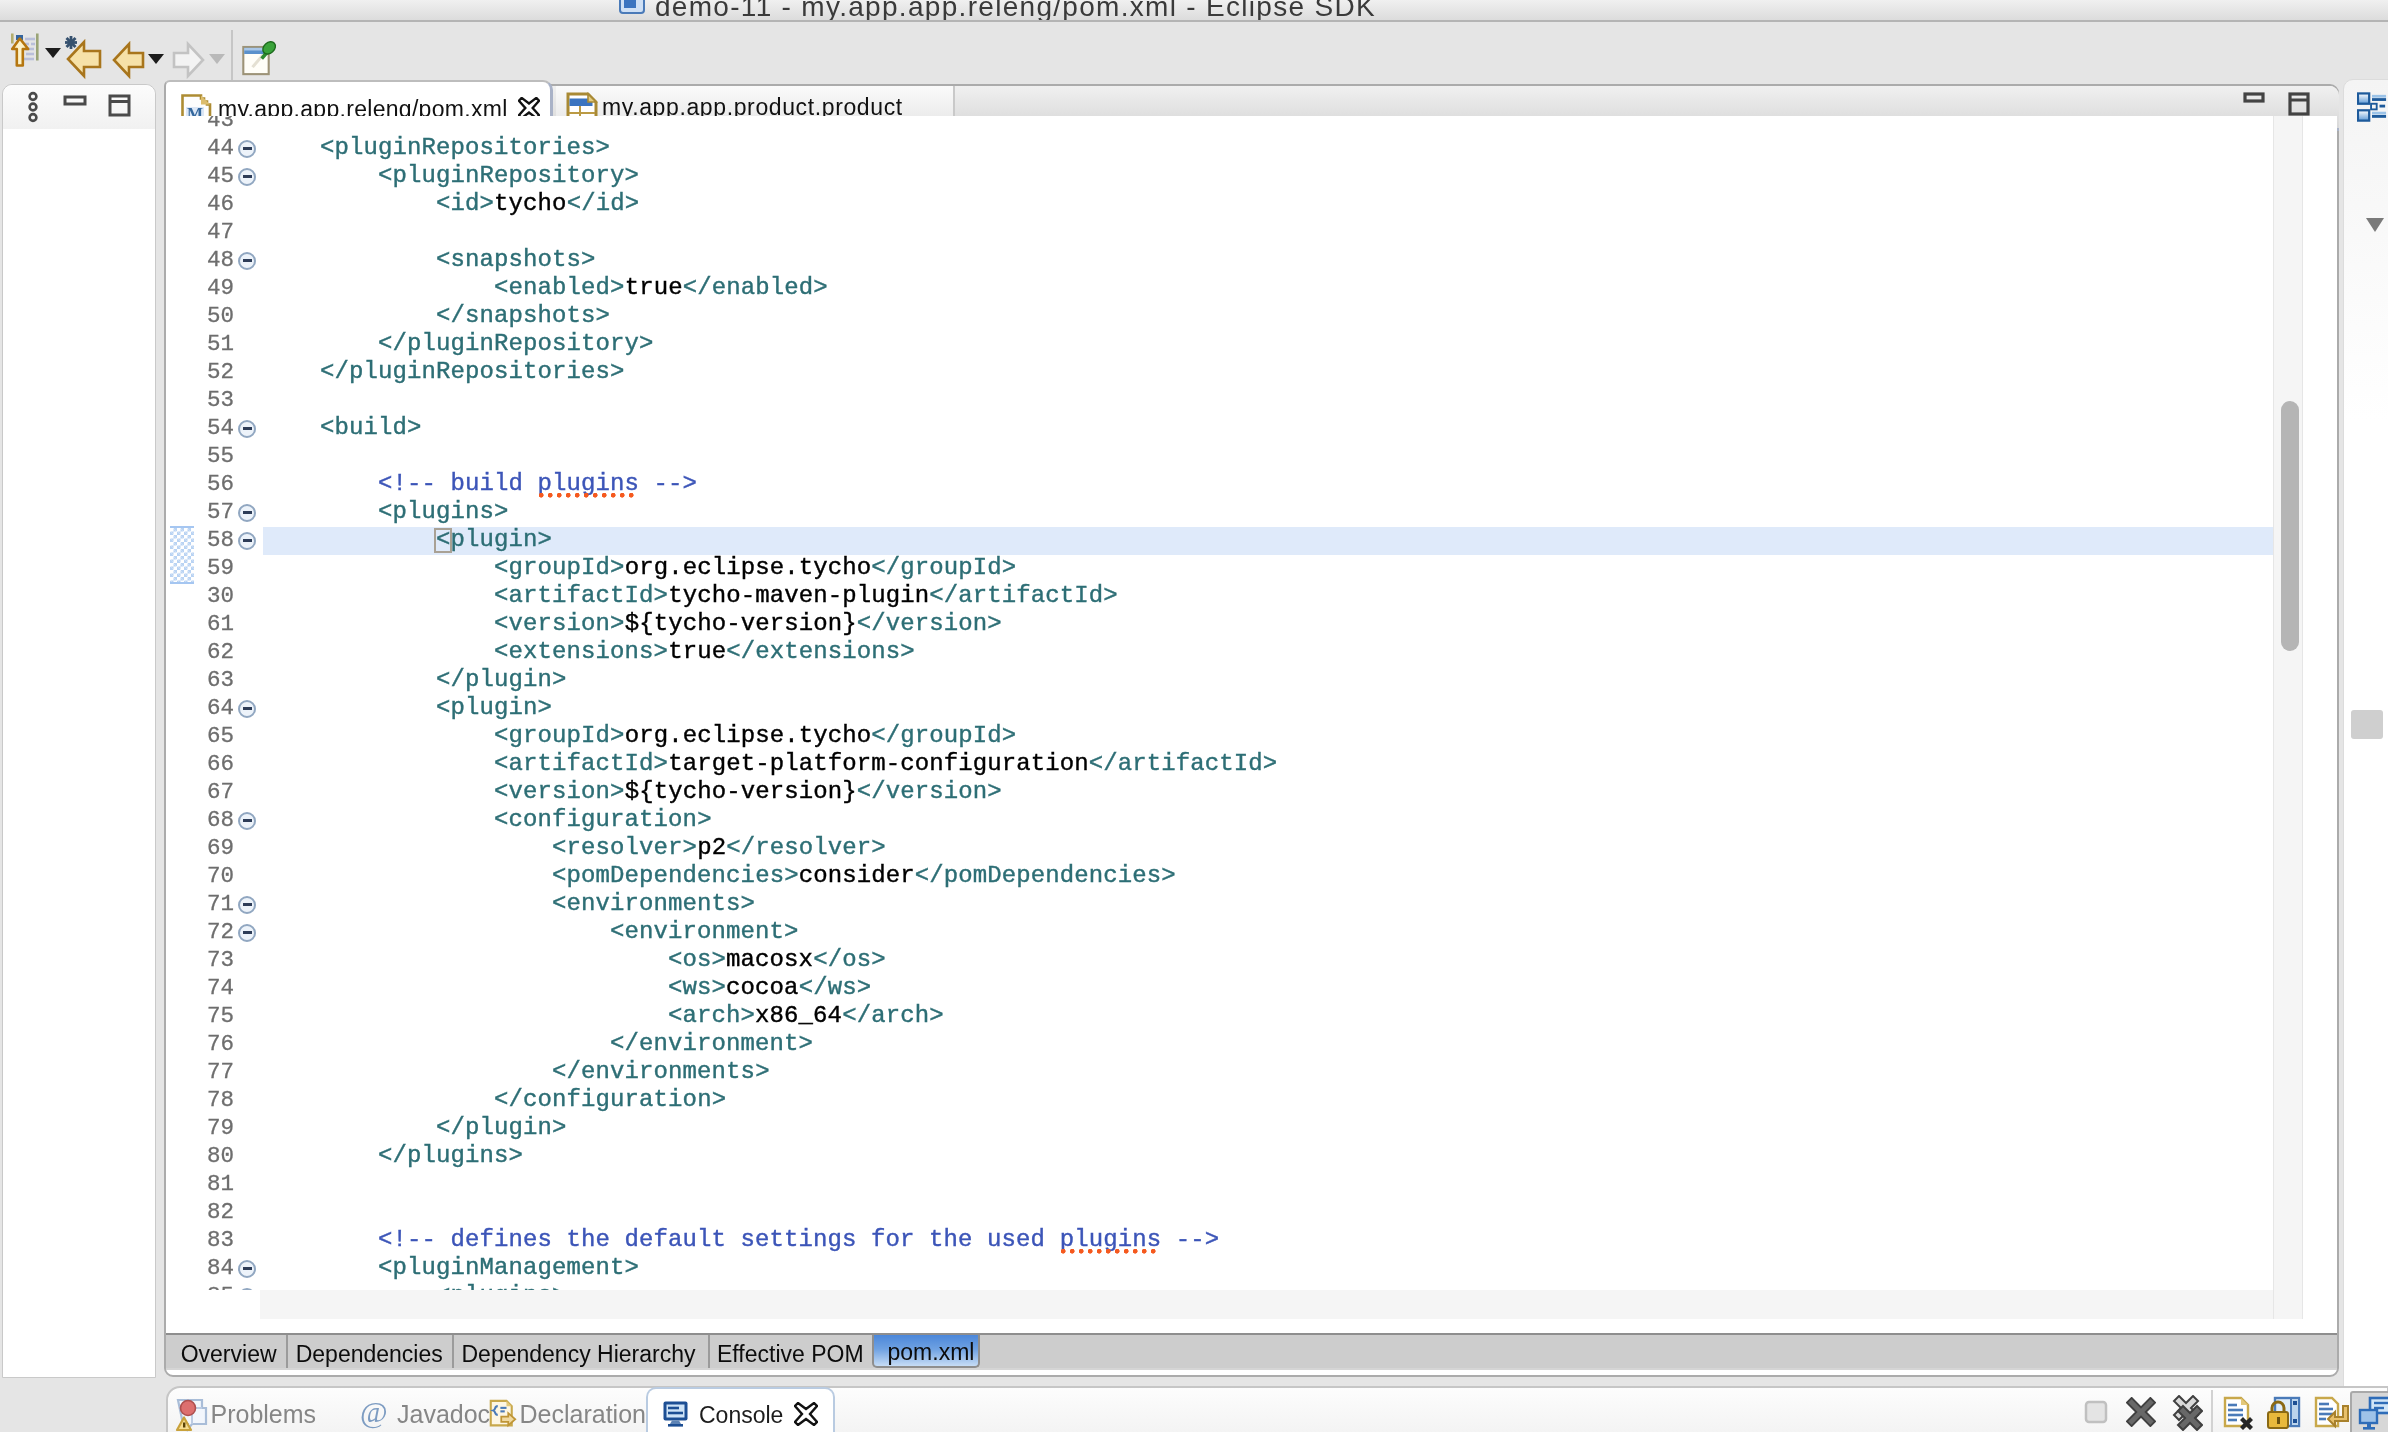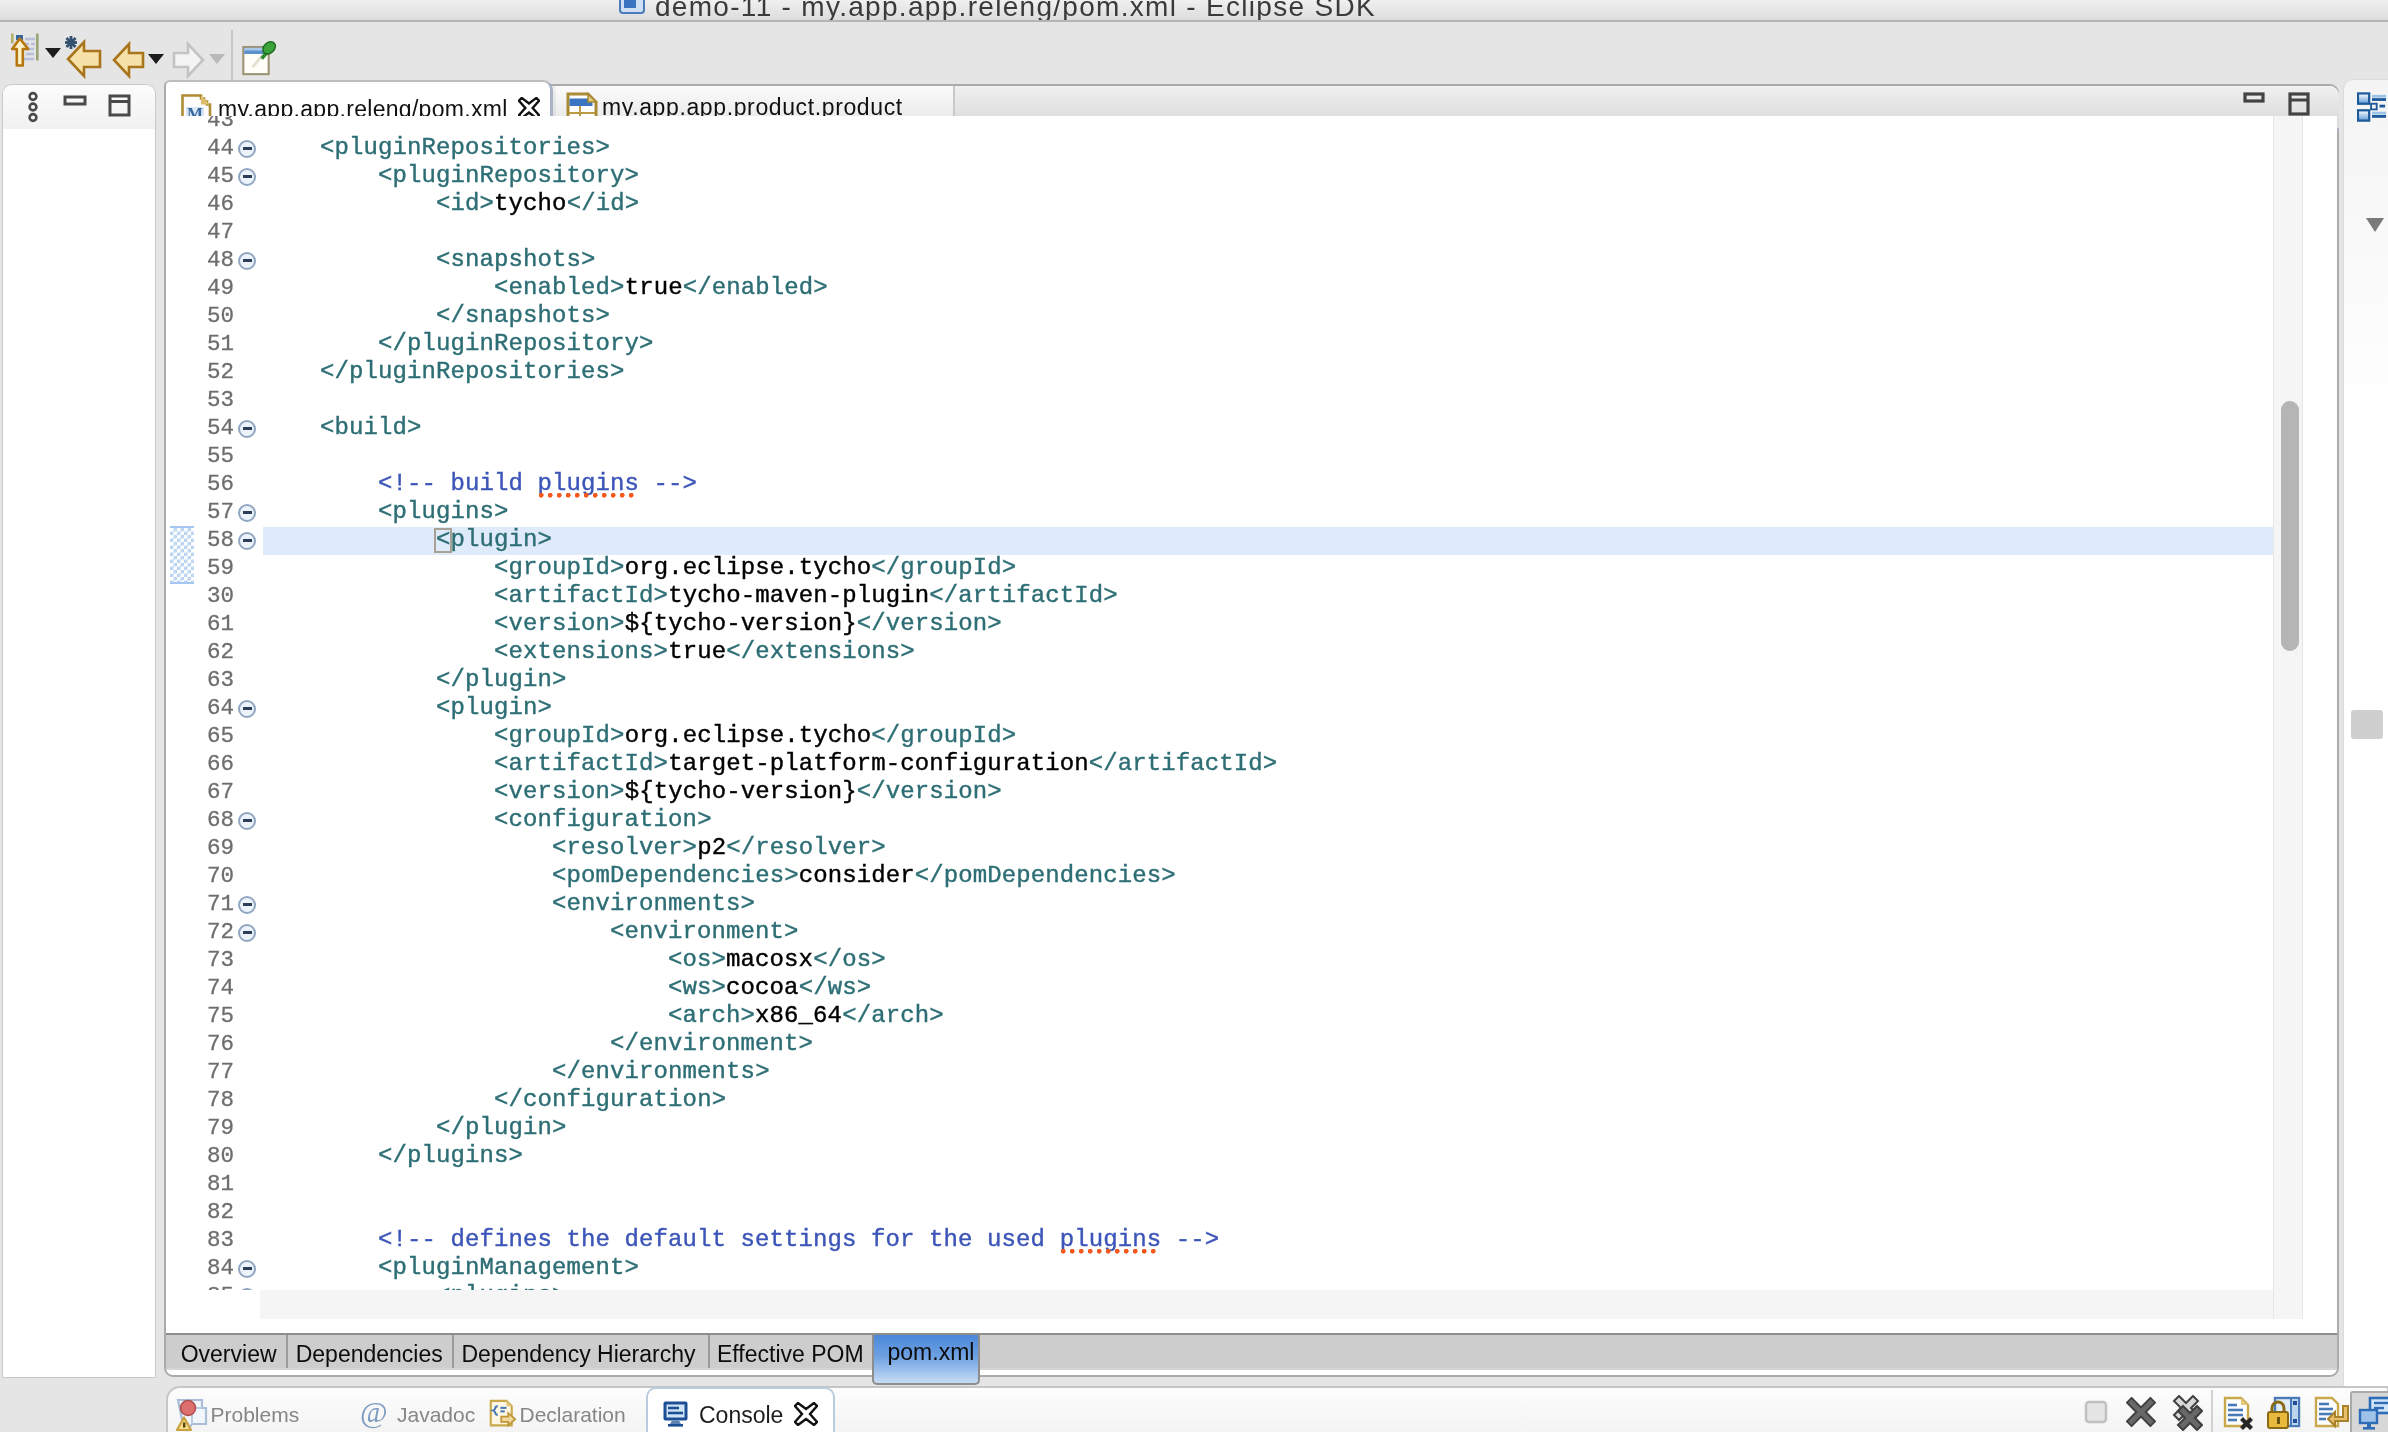--- a/index.html
+++ b/index.html
@@ -37,27 +37,27 @@
   .cl em { font-style:normal; color:#3c55b8; }
   .cl em.mis { text-underline-offset:2px; text-decoration-thickness:2.5px; text-decoration-skip-ink:none; position:relative; }
   .cl em.mis::after { content:""; position:absolute; left:1px; right:1px; bottom:-1px; height:5px;
         background-image:radial-gradient(circle at 2.2px 2.2px, #f5591e 2.1px, rgba(0,0,0,0) 2.7px);
         background-size:9px 5px; background-repeat:repeat-x; }
 
   #pagetabs { position:absolute; left:166px; top:1333px; width:2171px; height:37px;
      background:#cdcdcd; border-top:2px solid #8e8e8e; border-bottom:2px solid #d5d5d5; }
   .ptsep { position:absolute; top:0; width:2px; height:33px; background:#9b9b9b; }
   .ptlabel { position:absolute; top:8px; font-size:23px; line-height:23px; color:#0c0c0c; white-space:nowrap; }
-  #bluetab { position:absolute; left:705.5px; top:0px; width:108.5px; height:50px;
+  #bluetab { position:absolute; left:705.5px; top:0px; width:108.5px; height:33px;
      background:linear-gradient(#4b87d9, #6ea1e2 45%, #c6dcf5); border:2px solid #8e8e8e; border-top:none;
      border-radius:0 0 5px 5px; }
 
   #bottompanel { position:absolute; left:165.5px; top:1385.5px; width:2223px; height:60px;
      background:linear-gradient(#fdfdfd,#f1f1f1); border:2px solid #c6c6c6; border-radius:14px 0 0 0; }
-  .btablabel { position:absolute; top:15px; font-size:21px; line-height:23px; color:#868686; white-space:nowrap; }
+  .btablabel { position:absolute; top:15px; font-size:25px; line-height:23px; color:#868686; white-space:nowrap; }
   #constab { position:absolute; left:478.5px; top:-0.5px; width:189px; height:60px; background:#fff;
      border:2px solid #b9cbe1; border-bottom:none; border-radius:10px 10px 0 0; }
 
   #righttrim { position:absolute; left:2343px; top:79px; width:46px; height:1353px;
      background:linear-gradient(#f4f4f4,#ffffff 340px); border:1px solid #dcdcdc; border-radius:10px 0 0 0; }
 </style></head>
 <body>
 <div id="titlebar">
   <svg class="abs" style="left:619px;top:0" width="26" height="14" viewBox="0 0 26 14">
     <rect x="1" y="-8" width="24" height="21" rx="3" fill="#cfe0f5" stroke="#4a7ab8" stroke-width="2"></rect>

